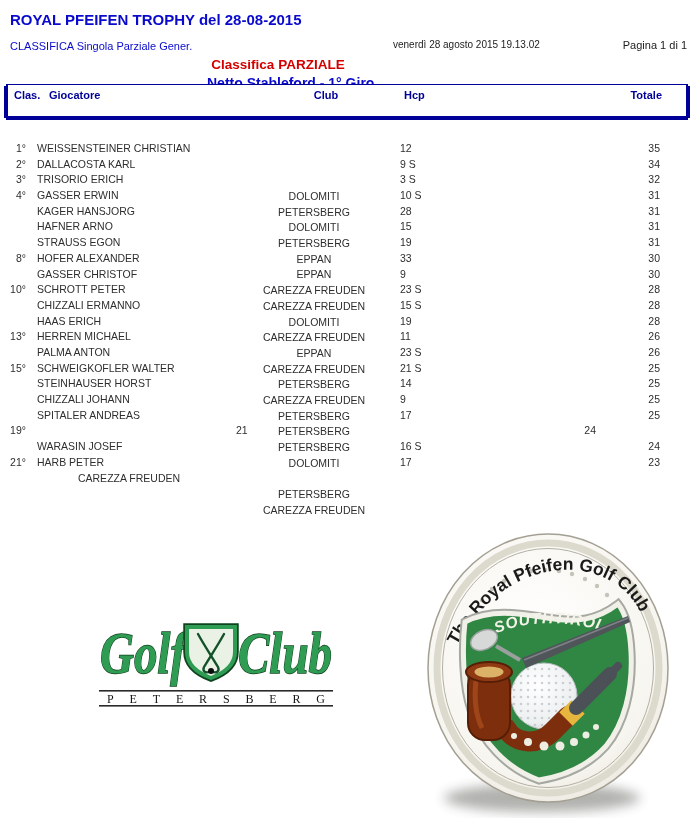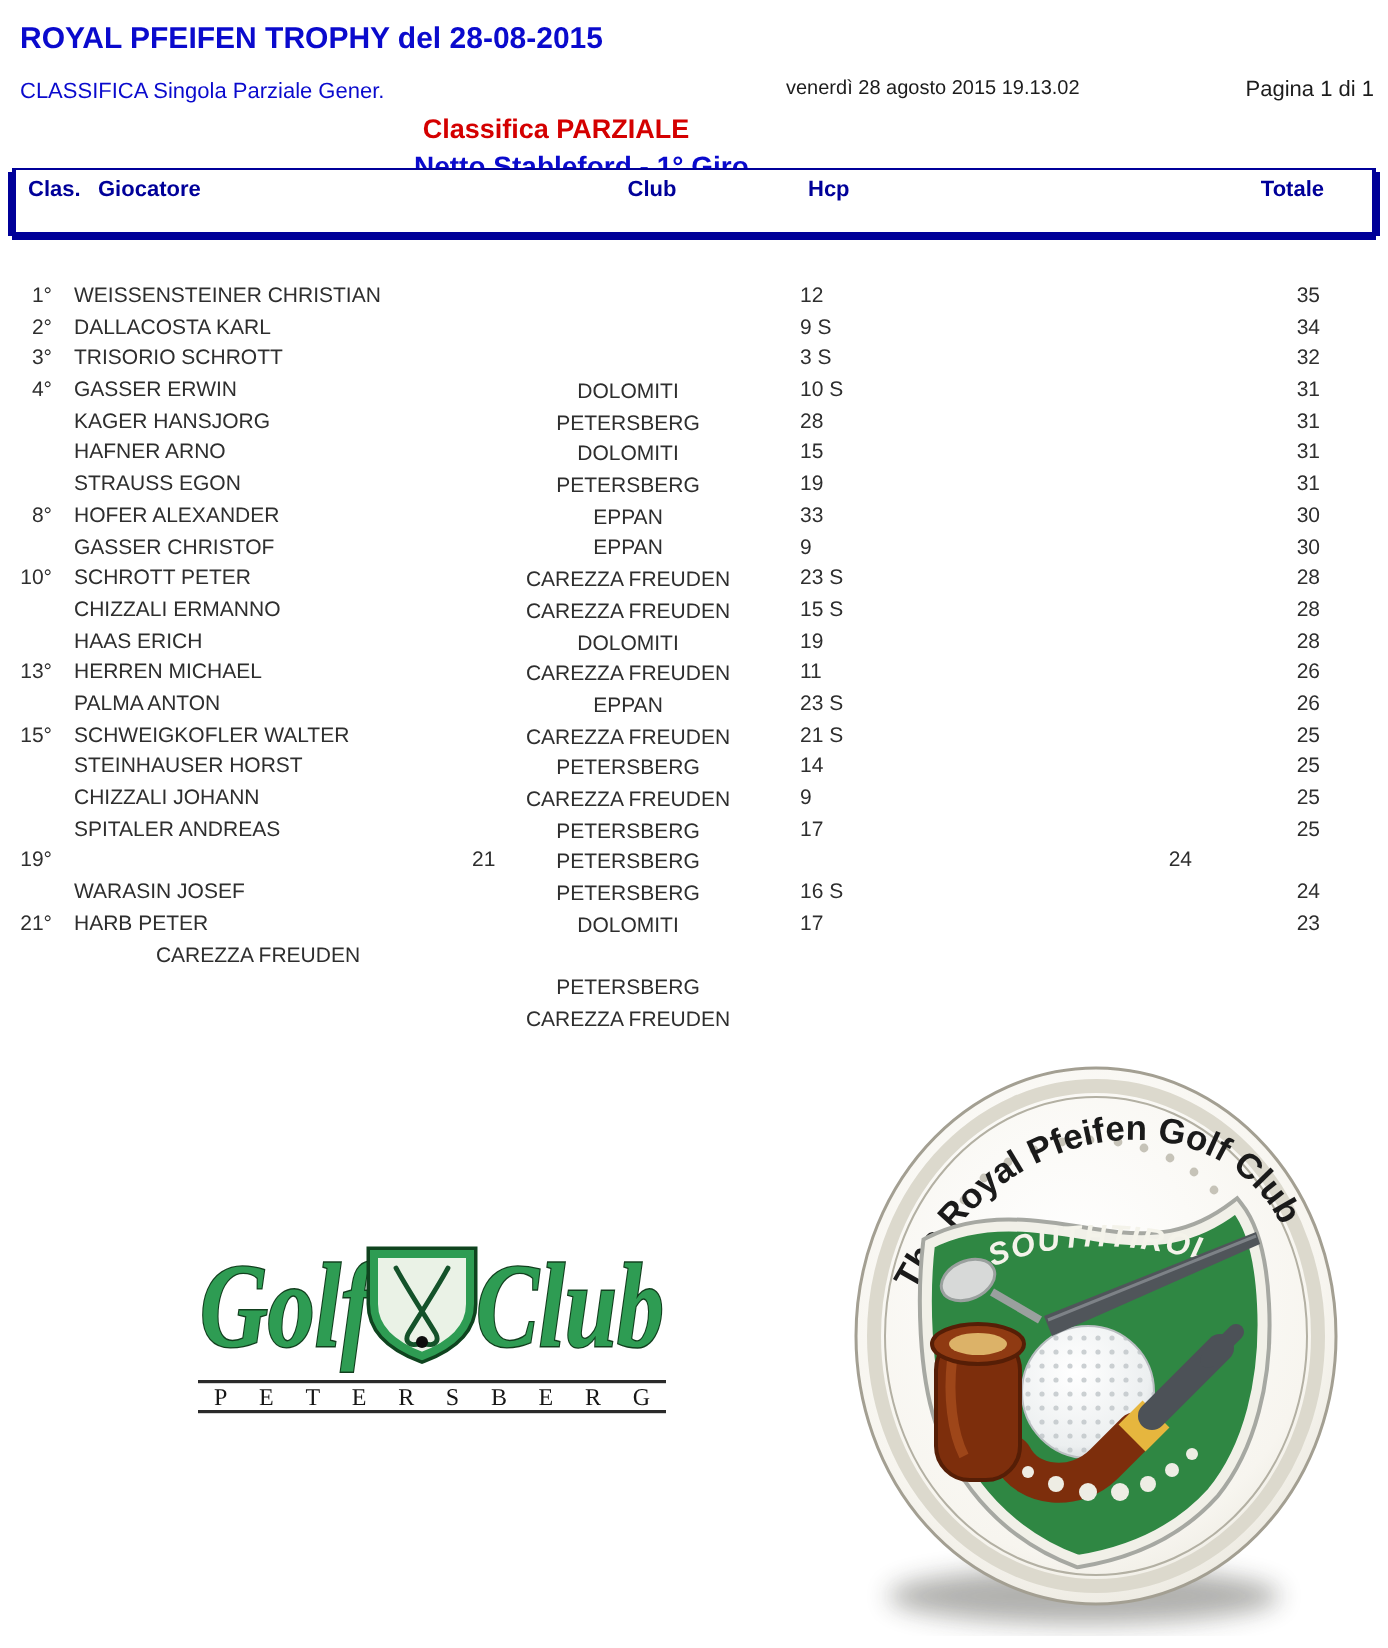--- a/index.html
+++ b/index.html
@@ -104,21 +104,21 @@
   </div>
     <div class="row">
     <span class="c-pos">2°</span>
     <span class="c-name">DALLACOSTA KARL</span>
     <span class="c-club">PETERSBERG</span>
     <span class="c-hcp">9 S</span>
     <span class="c-total">34</span>
   </div>
     <div class="row">
     <span class="c-pos">3°</span>
-    <span class="c-name">TRISORIO SCHROTT</span>
+    <span class="c-name">TRISORIO ERICH</span>
     <span class="c-club">DOLOMITI</span>
     <span class="c-hcp">3 S</span>
     <span class="c-total">32</span>
   </div>
     <div class="row">
     <span class="c-pos">4°</span>
     <span class="c-name">GASSER ERWIN</span>
     <span class="c-club">PETERSBERG</span>
     <span class="c-hcp">10 S</span>
     <span class="c-total">31</span>

